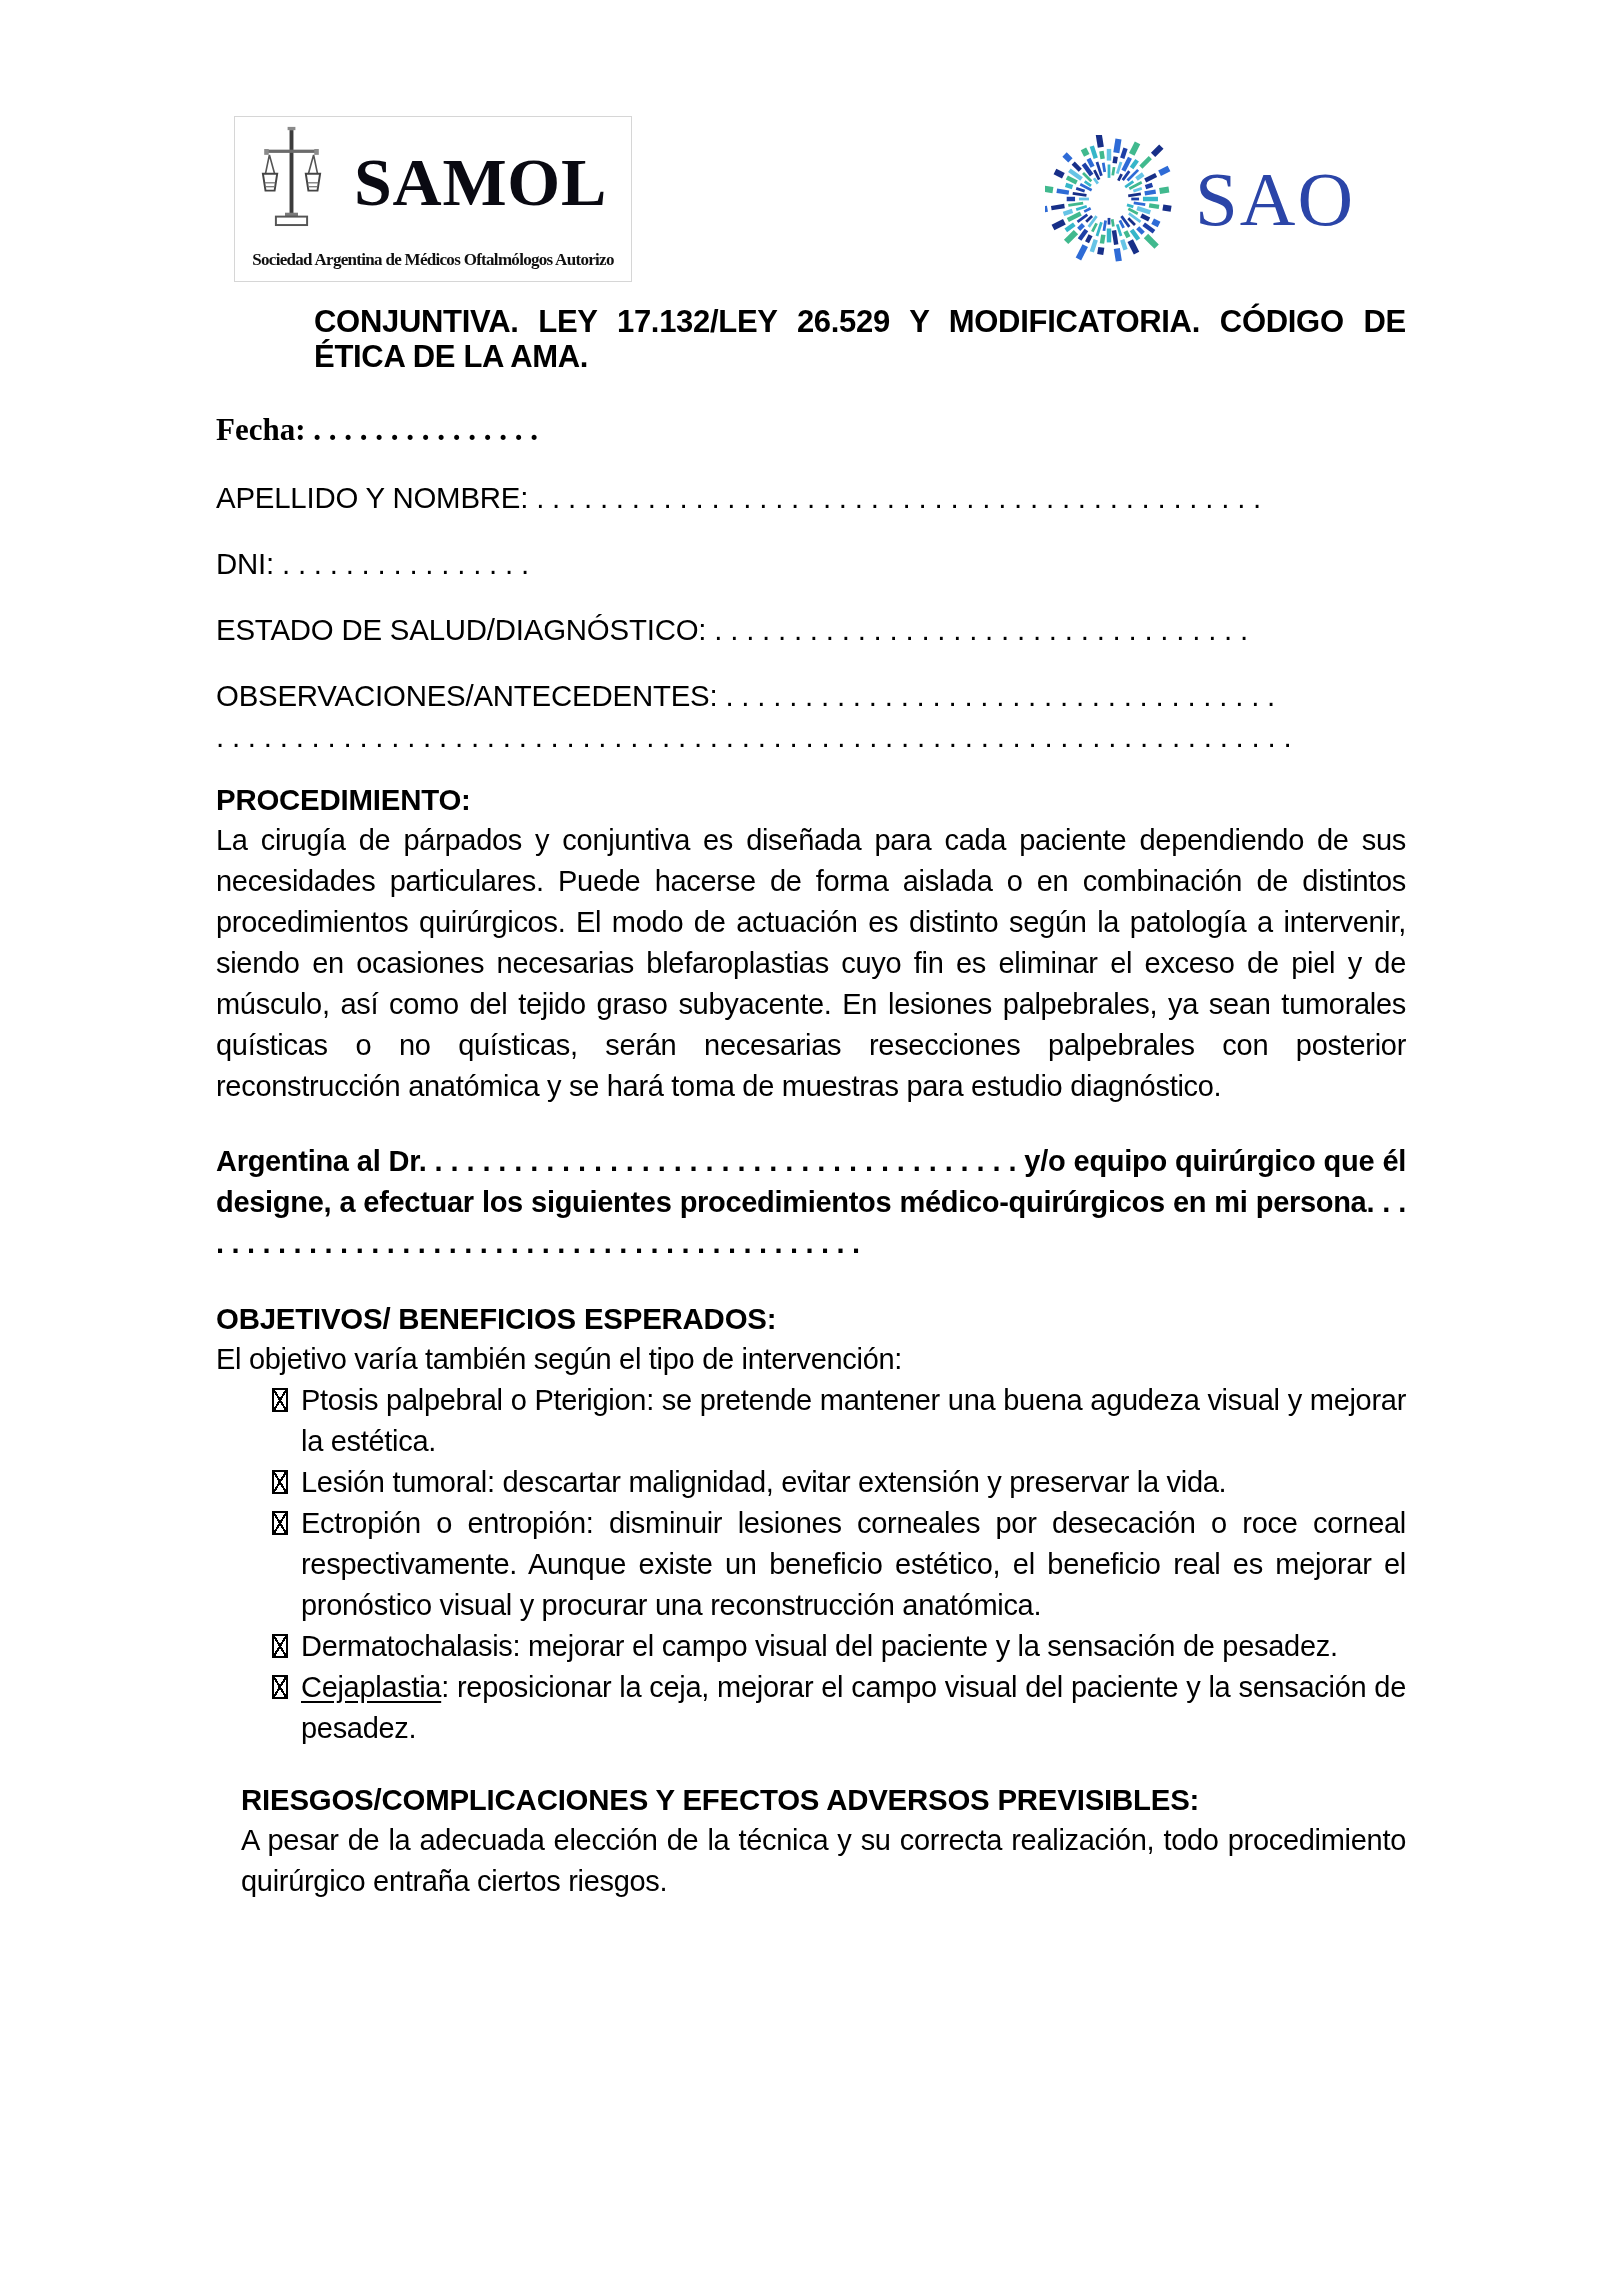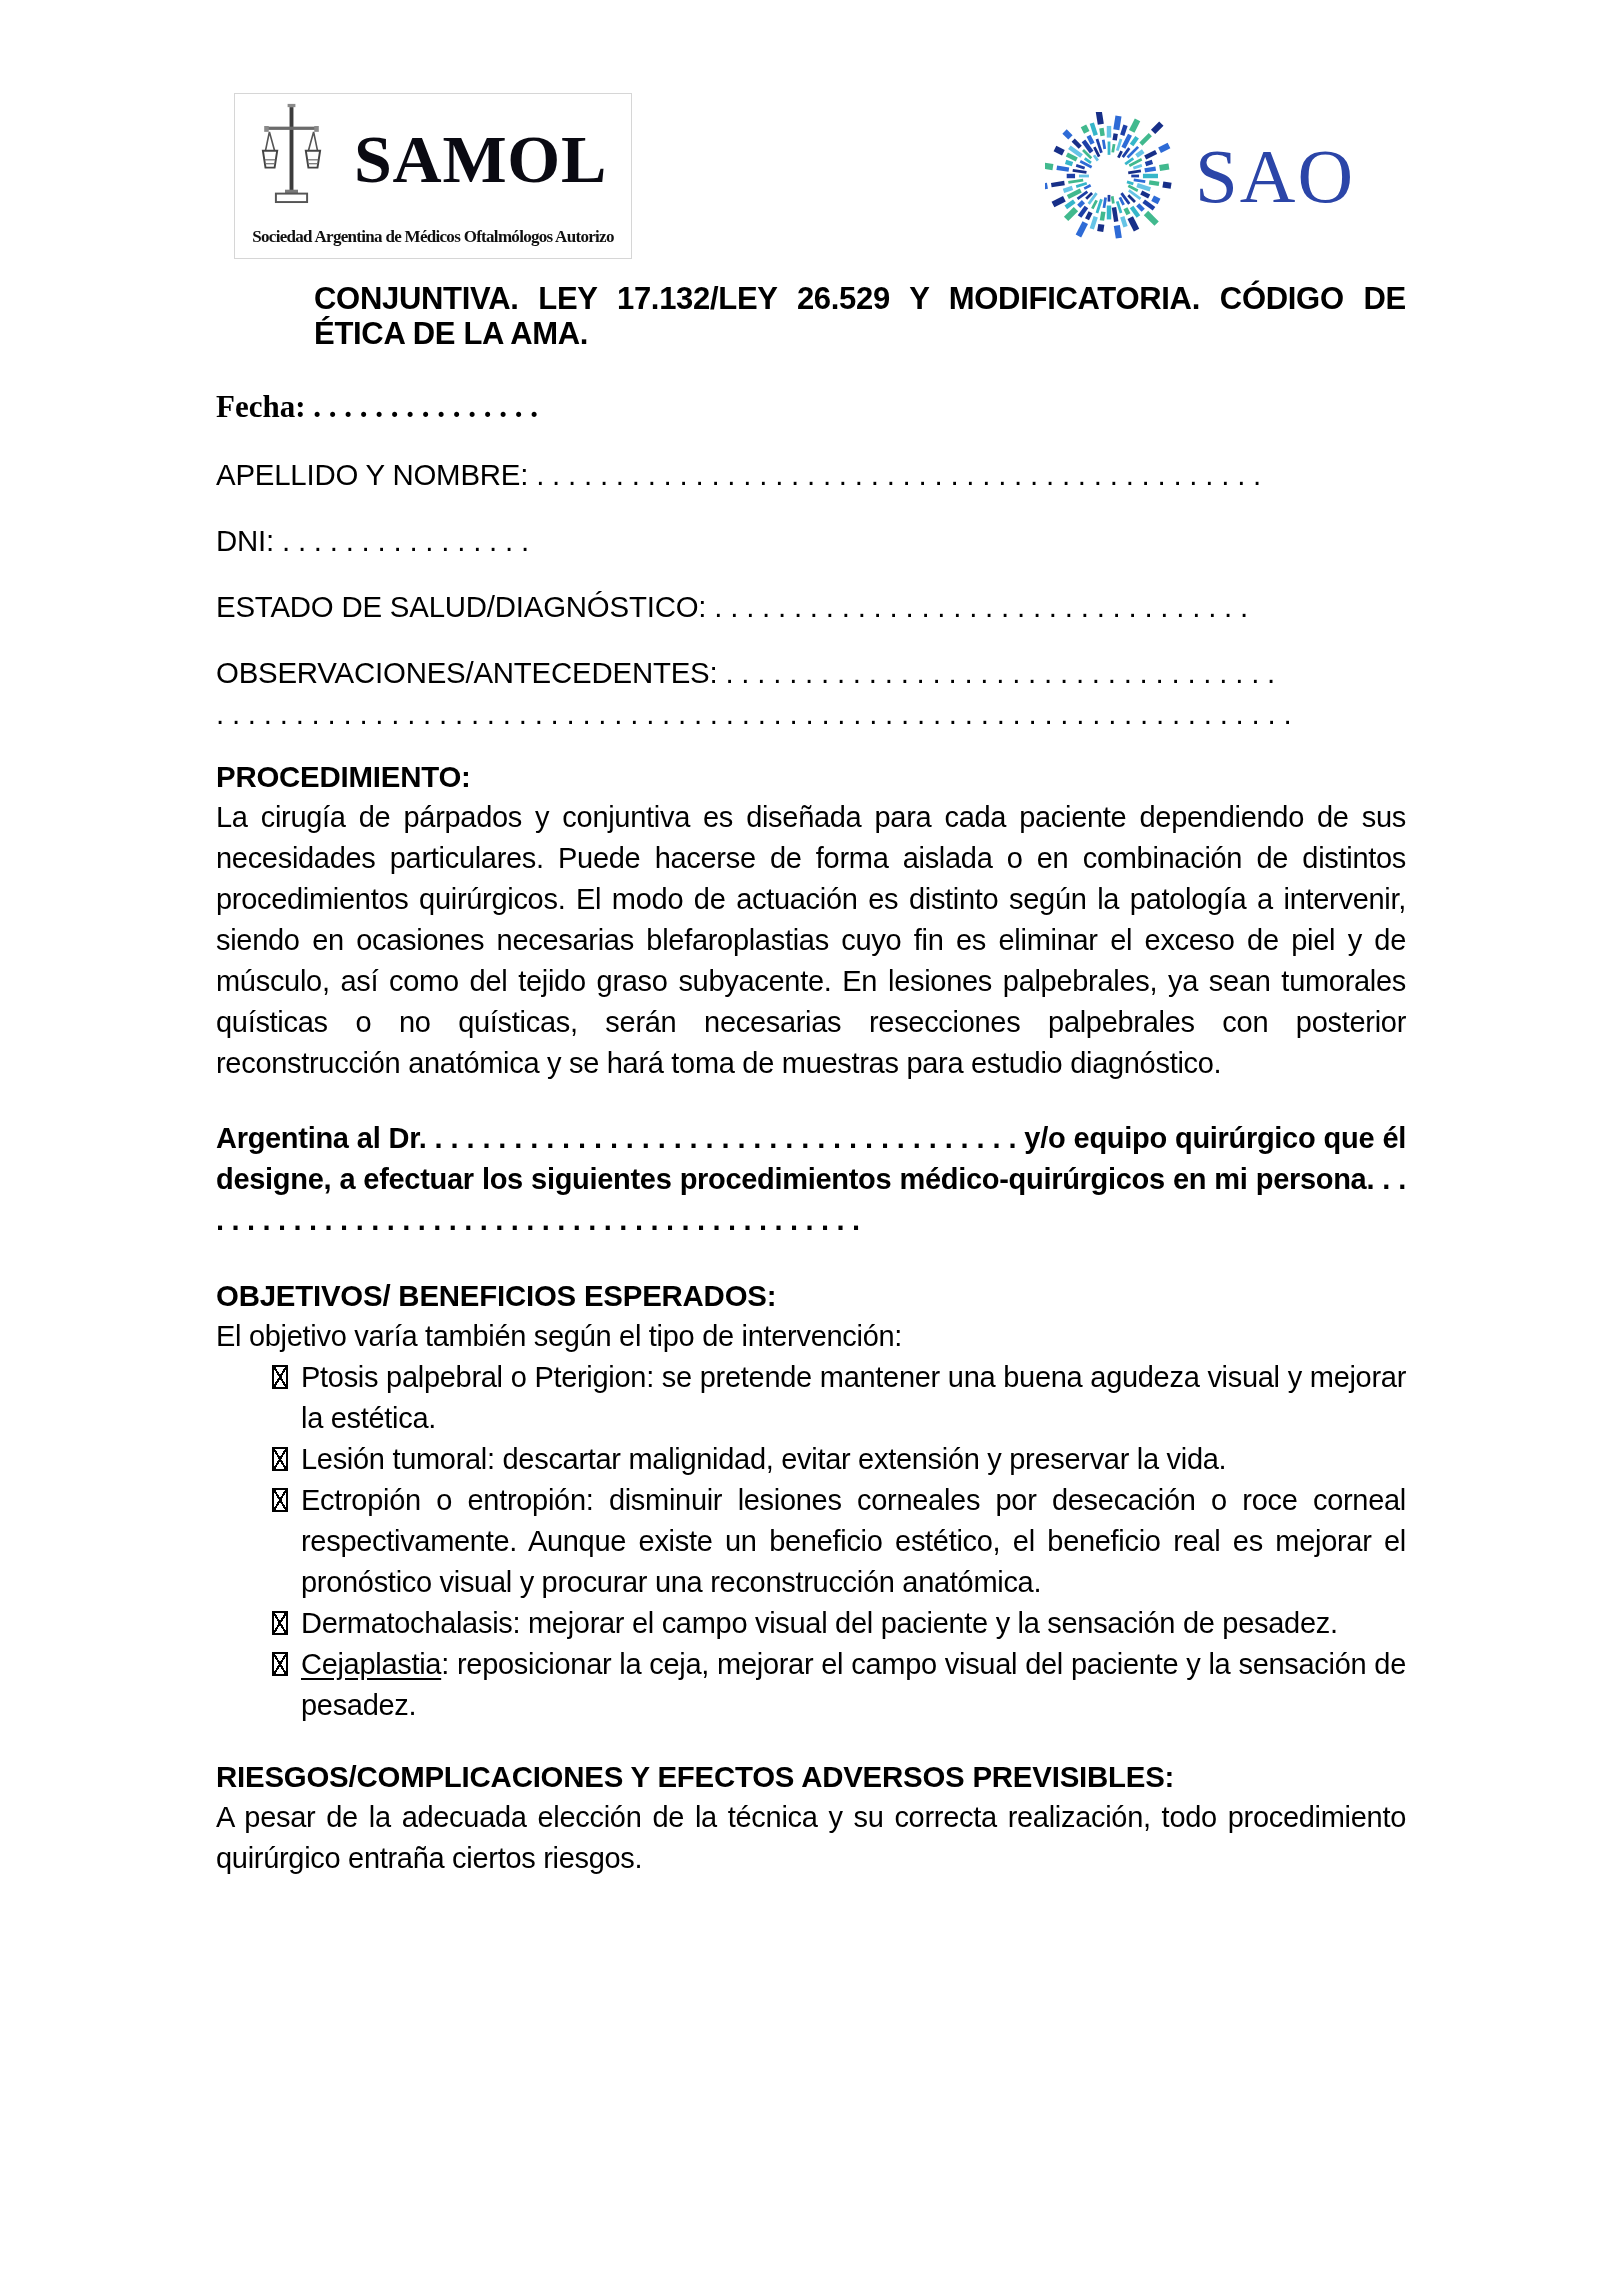--- a/index.html
+++ b/index.html
@@ -1,18 +1,18 @@
 <!DOCTYPE html>
 <html style="font-size:10.5px"><head>
 <meta charset="utf-8">
 <style>
   html,body{margin:0;padding:0;background:#ffffff;}
   .page{
     position:relative;width:1623px;height:1940px;box-sizing:border-box;
-    padding:78px 217px 0 216px;background:#ffffff;color:#000;
+    padding:101px 217px 0 216px;background:#ffffff;color:#000;
     font-family:"Liberation Sans",sans-serif;overflow:hidden;
   }
   
   .header{display:flex;justify-content:space-between;align-items:center;height:196px;}
   .samol-box{
     margin-left:18.3px;border:1.3px solid #d6d6d6;background:#fff;
     padding:7.9px 17px 10.5px;display:flex;flex-direction:column;align-items:center;
   }
   .samol-top{display:flex;align-items:center;gap:30px;}
   .samol-name{
@@ -39,21 +39,21 @@
   }
   .fields{margin-top:29px;}
   .field{font-weight:400;font-size:29.4px;line-height:41px;letter-spacing:-0.2px;margin-bottom:25px;}
   .field:last-child{margin-bottom:0;}
   
   .sec{margin-top:22px;}
   .h{font-weight:700;font-size:29.4px;line-height:41px;letter-spacing:-0.2px;}
   .body-p{font-size:29px;line-height:41px;letter-spacing:-0.3px;text-align:justify;margin:0;}
   .autorizo{margin-top:34px;font-weight:700;}
   .sec-obj{margin-top:34px;}
-  .sec-riesgos{margin-top:30px;}
+  .sec-riesgos{margin-top:30px;margin-left:25px;}
   
   ul.bullets{list-style:none;margin:0;padding:0;}
   ul.bullets li{
     position:relative;padding-left:85px;font-size:29px;line-height:41px;
     letter-spacing:-0.3px;text-align:justify;
   }
   .tofu{
     position:absolute;left:56px;top:8.5px;width:15.7px;height:23.6px;
     border:2px solid #000;box-sizing:border-box;
     background-image:

